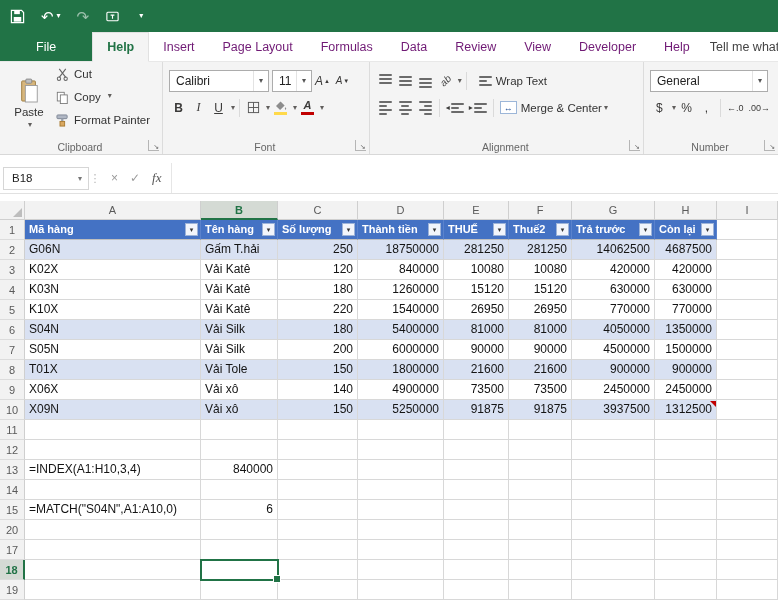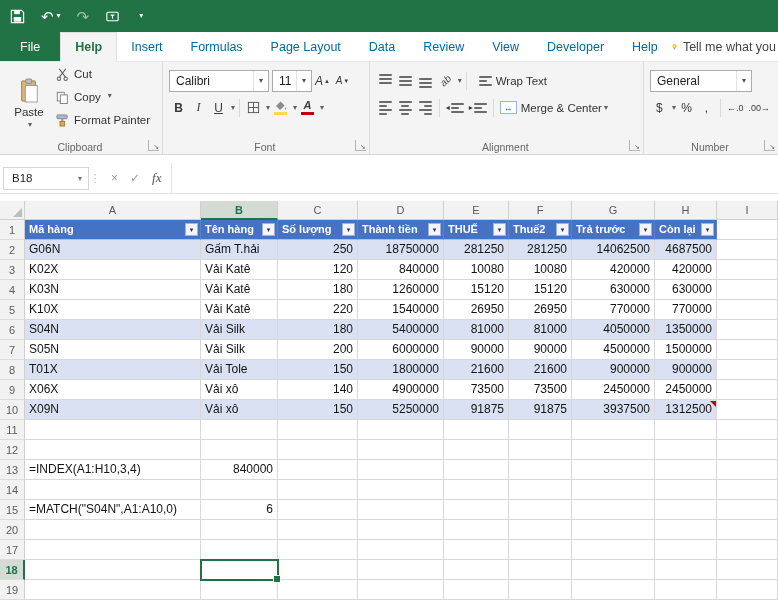--- a/index.html
+++ b/index.html
@@ -7,22 +7,22 @@
   .app{position:relative;width:778px;height:606px;font-size:12px;color:#252423}
 
   
   .titlebar{position:absolute;top:0;left:0;right:0;height:32px;background:#217346;display:flex;align-items:center;padding-left:10px;gap:16px}
   .qbtn{display:inline-flex;align-items:center;color:#fff;font-size:15px;line-height:1;cursor:default}
   .qbtn.dim{opacity:.55}
   .qdd{font-size:8px;margin-left:3px;color:#fff}
 
   
   .tabrow{position:absolute;top:32px;left:0;right:0;height:30px;background:#fff;display:flex;align-items:stretch;border-bottom:1px solid #e8e8e8}
-  .tab{padding:0 14px;display:flex;align-items:center;font-size:12.5px;color:#0369a1;white-space:nowrap}
-  .tab.file{background:#217346;color:#fff;padding:0 20px}
+  .tab{padding:0 14px;display:flex;align-items:center;font-size:12.5px;color:#701a75;white-space:nowrap}
+  .tab.file{background:#217346;color:#fff;padding:0 36px}
   .tab.active{color:#217346;font-weight:700;background:#f4f4f4;border:1px solid #e1e1e1;border-bottom:1px solid #f4f4f4;margin-bottom:-1px}
   .tellme{margin-left:auto;display:flex;align-items:center;gap:6px;color:#444;font-size:12.5px;white-space:nowrap;overflow:hidden;padding-right:2px}
 
   
   .ribbon{position:absolute;top:62px;left:0;right:0;height:93px;background:#f4f4f4;border-bottom:1px solid #d8d8d8;display:flex}
   .group{position:relative;height:100%;border-right:1px solid #dcdcdc;padding:5px 6px 16px 6px}
   .glabel{position:absolute;bottom:1px;left:0;right:2px;text-align:center;font-size:10.5px;color:#666}
   .launcher{position:absolute;bottom:3px;right:3px;width:11px;height:11px;border:1px solid #b5b5b5;border-top:none;border-right:none;font-size:7px;color:#666;display:flex;align-items:flex-end;justify-content:flex-end;line-height:1}
   .g-body{display:flex;height:100%}
   .g-col{display:flex;flex-direction:column;justify-content:flex-start}
@@ -113,22 +113,22 @@
     </span>
     <span class="qbtn">
         <i class="qdd">▾</i>
       </span>
   </div>
 
   <div class="tabrow">
     <div class="tab file">File</div>
       <div class="tab active">Help</div>
       <div class="tab">Insert</div>
+      <div class="tab">Page Layout</div>
       <div class="tab">Formulas</div>
-      <div class="tab">Page Layout</div>
       <div class="tab">Data</div>
       <div class="tab">Review</div>
       <div class="tab">View</div>
       <div class="tab">Developer</div>
       <div class="tab">Help</div>
       <div class="tellme">
       <svg width="12" height="14" viewBox="0 0 12 14">
           <circle cx="6" cy="5" r="4.2" fill="#ffd94a" stroke="#c9a227"></circle>
           <rect x="4" y="9.6" width="4" height="1.4" fill="#8a8886"></rect>
           <rect x="4.4" y="11.4" width="3.2" height="1.2" fill="#8a8886"></rect>
@@ -327,21 +327,21 @@
           </span>
         </div>
       </div>
       <span class="glabel">Alignment</span>
       <span class="launcher">↘</span>
     </div>
 
     <div class="group" style="flex:1;border-right:none">
       <div class="g-col">
         <div class="fr">
-          <div class="combo" style="width:102px">
+          <div class="combo" style="width:118px">
             <span>General</span>
             <span class="cdd">▾</span>
           </div>
         </div>
         <div class="fr">
           <span class="ib">$</span>
           <span class="dd">▾</span>
           <span class="ib">%</span>
           <span class="ib">,</span>
           <span class="vsep"></span>

